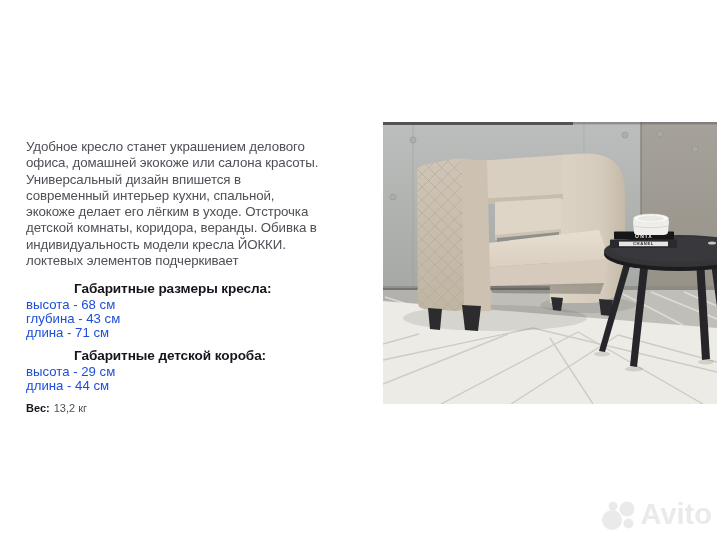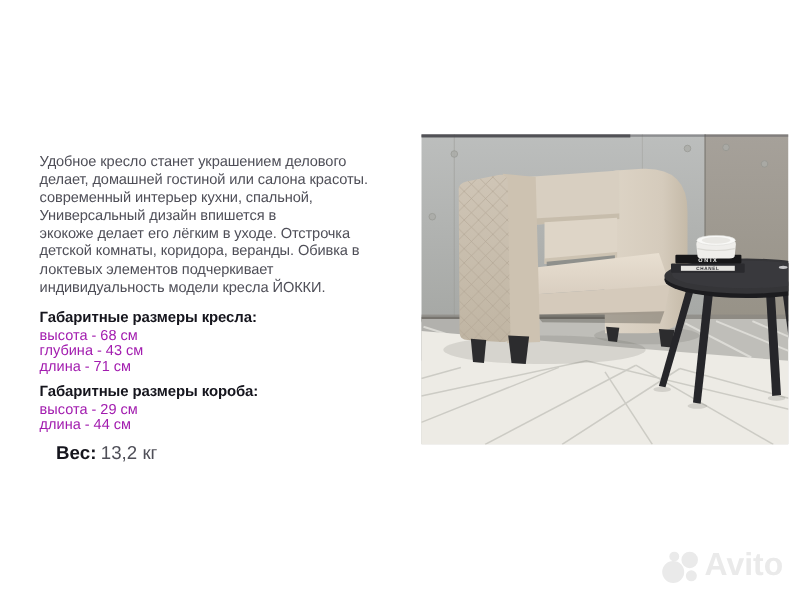--- a/index.html
+++ b/index.html
@@ -1,61 +1,61 @@
 <!DOCTYPE html>
 <html><head>
 <meta charset="utf-8">
 <style>
   html,body { margin:0; padding:0; background:#ffffff; }
   .canvas {
     position:relative; width:717px; height:540px; background:#ffffff;
     font-family:"Liberation Sans", sans-serif; overflow:hidden;
   }
-  .text-col { position:absolute; left:36px; top:139px; width:340px; }
+  .text-col { position:absolute; left:26px; top:139px; width:340px; }
   .desc-line { font-size:13.3px; line-height:16.3px; color:#4f4f58; letter-spacing:-0.1px; }
   .spec-block { margin-top:12px; }
   .spec-block.second { margin-top:9px; }
-  .spec-heading { font-weight:700; color:#15151d; font-size:13.6px; line-height:16px; margin-bottom:1px; letter-spacing:-0.1px; }
-  .spec-line { font-size:13.2px; line-height:13.6px; color:#a21caf; }
-  .weight-line { margin-top:10px; font-size:17px; color:#4f4f58;margin-left:15px; }
+  .spec-heading { font-weight:700; color:#15151d; font-size:13.6px; line-height:16px; margin-bottom:1px; letter-spacing:-0.1px;margin-left:48px; }
+  .spec-line { font-size:13.2px; line-height:13.6px; color:#1d4ed8; }
+  .weight-line { margin-top:10px; font-size:11px; color:#4f4f58; }
   .weight-label { font-weight:700; color:#15151d; margin-right:4px; }
   .photo { position:absolute; left:383px; top:122px; width:334px; height:282px; }
   .photo svg { display:block; }
   .watermark {
     position:absolute; right:5px; bottom:8px;
     display:flex; align-items:center; gap:5px; color:#eaeaea;
   }
   .watermark-text { font-size:29px; font-weight:800; letter-spacing:0px; }
 </style>
 </head>
 <body>
 
 <div class="canvas">
 
   <div class="text-col">
     <div>
       <div class="desc-line">Удобное кресло станет украшением делового</div>
-      <div class="desc-line">делает, домашней гостиной или салона красоты.</div>
+      <div class="desc-line">офиса, домашней экокоже или салона красоты.</div>
+      <div class="desc-line">Универсальный дизайн впишется в</div>
       <div class="desc-line">современный интерьер кухни, спальной,</div>
-      <div class="desc-line">Универсальный дизайн впишется в</div>
       <div class="desc-line">экокоже делает его лёгким в уходе. Отстрочка</div>
       <div class="desc-line">детской комнаты, коридора, веранды. Обивка в</div>
+      <div class="desc-line">индивидуальность модели кресла ЙОККИ.</div>
       <div class="desc-line">локтевых элементов подчеркивает</div>
-      <div class="desc-line">индивидуальность модели кресла ЙОККИ.</div>
     </div>
 
     <div class="spec-block">
       <div class="spec-heading">Габаритные размеры кресла:</div>
       <div class="spec-line">высота - 68 см</div>
       <div class="spec-line">глубина - 43 см</div>
       <div class="spec-line">длина - 71 см</div>
     </div>
 
     <div class="spec-block second">
-      <div class="spec-heading">Габаритные размеры короба:</div>
+      <div class="spec-heading">Габаритные детской короба:</div>
       <div class="spec-line">высота - 29 см</div>
       <div class="spec-line">длина - 44 см</div>
     </div>
 
     <div class="weight-line">
       <span class="weight-label">Вес:</span><span class="weight-value">13,2 кг</span>
     </div>
   </div>
 
   <div class="photo">

